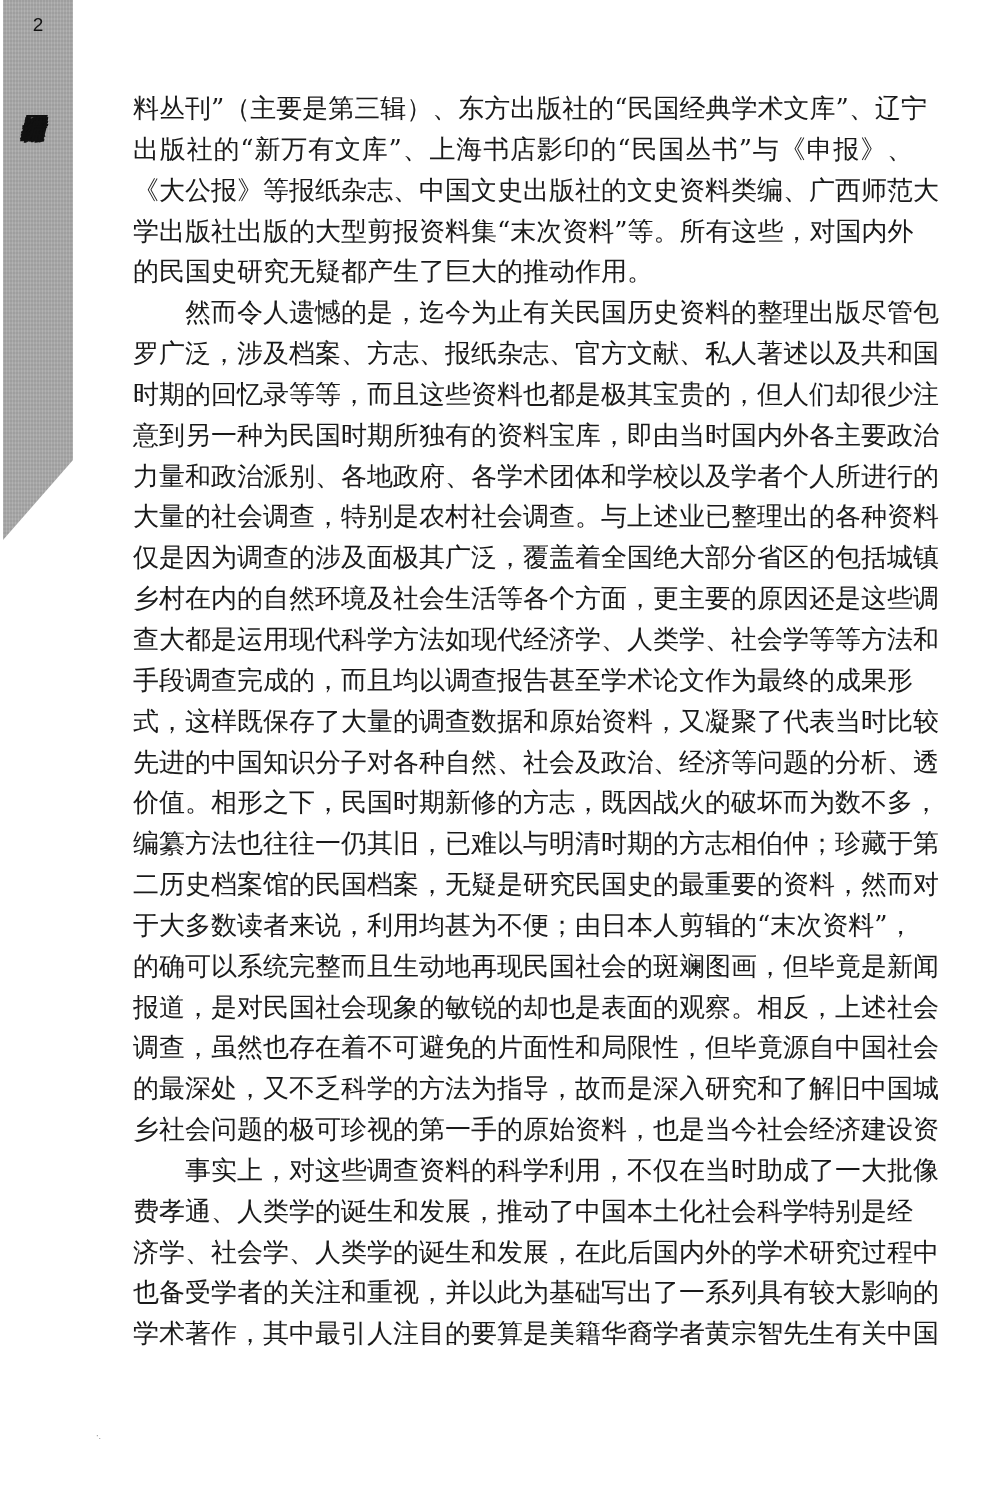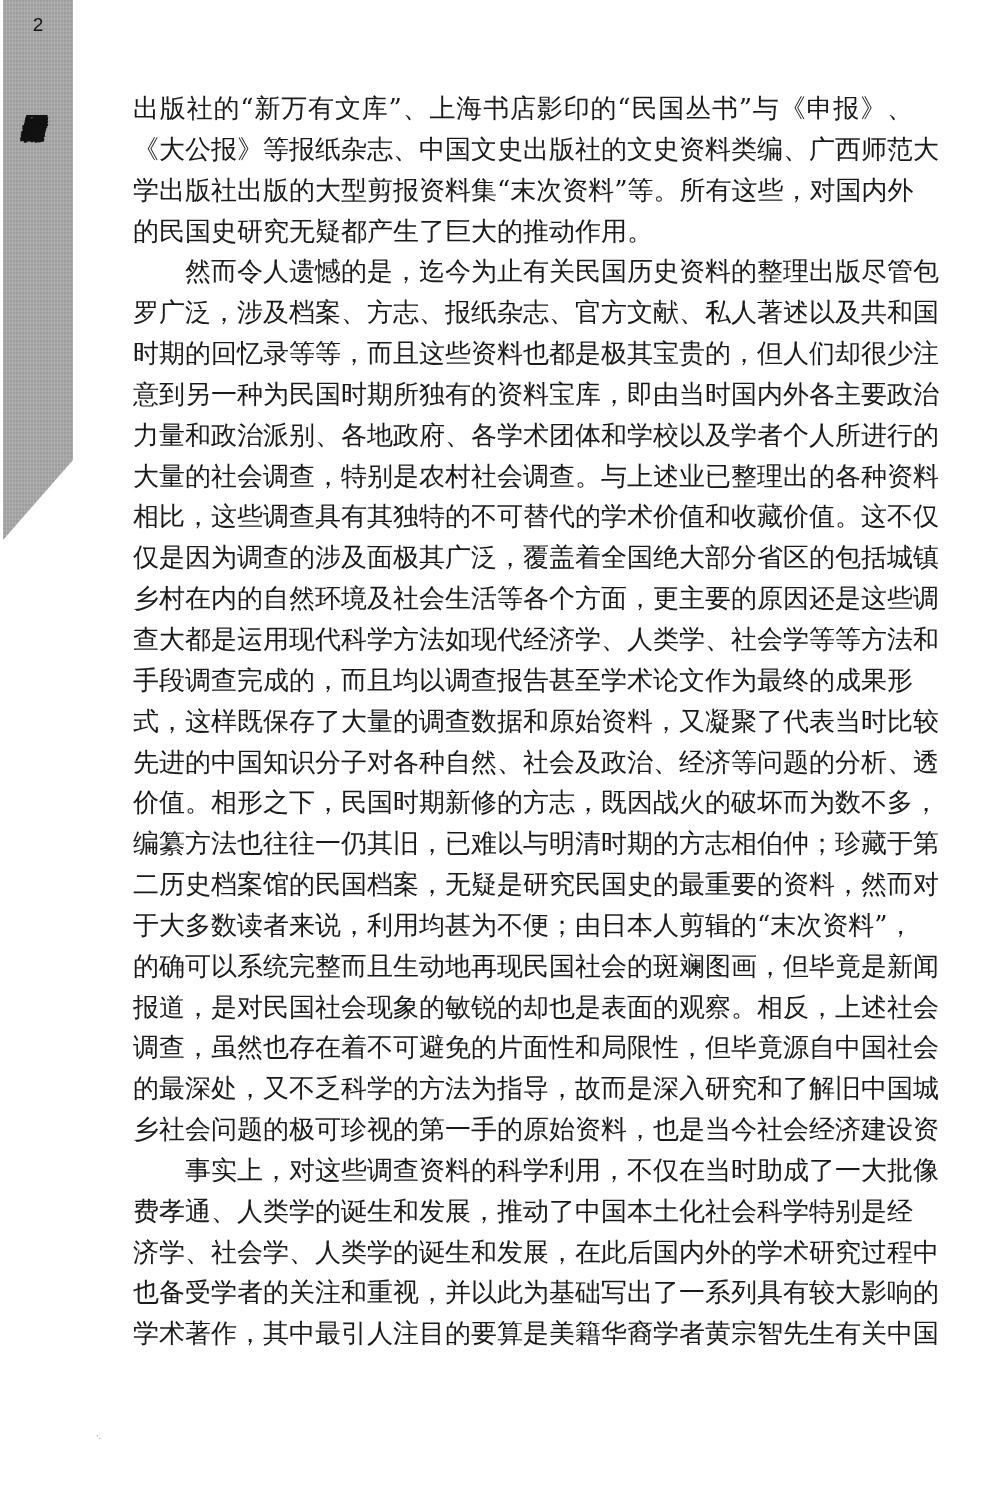--- a/index.html
+++ b/index.html
@@ -76,31 +76,31 @@
   }
 </style>
 </head>
 <body>
 
 <div class="side-band"></div>
 <div class="page-number">2</div>
 <div class="series-title">民国时期社会调查丛编</div>
 
 <div class="content" id="content">
+    <div class="line">料丛刊”（主要是第三辑）、东方出版社的“民国经典学术文库”、辽宁</div>
     <div class="line">出版社的“新万有文库”、上海书店影印的“民国丛书”与《申报》、</div>
     <div class="line">《大公报》等报纸杂志、中国文史出版社的文史资料类编、广西师范大</div>
     <div class="line">学出版社出版的大型剪报资料集“末次资料”等。所有这些，对国内外</div>
     <div class="line last">的民国史研究无疑都产生了巨大的推动作用。</div>
     <div class="line indent">然而令人遗憾的是，迄今为止有关民国历史资料的整理出版尽管包</div>
     <div class="line">罗广泛，涉及档案、方志、报纸杂志、官方文献、私人著述以及共和国</div>
     <div class="line">时期的回忆录等等，而且这些资料也都是极其宝贵的，但人们却很少注</div>
     <div class="line">意到另一种为民国时期所独有的资料宝库，即由当时国内外各主要政治</div>
     <div class="line">力量和政治派别、各地政府、各学术团体和学校以及学者个人所进行的</div>
     <div class="line">大量的社会调查，特别是农村社会调查。与上述业已整理出的各种资料</div>
-    <div class="line">相比，这些调查具有其独特的不可替代的学术价值和收藏价值。这不仅</div>
     <div class="line">仅是因为调查的涉及面极其广泛，覆盖着全国绝大部分省区的包括城镇</div>
     <div class="line">乡村在内的自然环境及社会生活等各个方面，更主要的原因还是这些调</div>
     <div class="line">查大都是运用现代科学方法如现代经济学、人类学、社会学等等方法和</div>
     <div class="line">手段调查完成的，而且均以调查报告甚至学术论文作为最终的成果形</div>
     <div class="line">式，这样既保存了大量的调查数据和原始资料，又凝聚了代表当时比较</div>
     <div class="line">先进的中国知识分子对各种自然、社会及政治、经济等问题的分析、透</div>
     <div class="line">价值。相形之下，民国时期新修的方志，既因战火的破坏而为数不多，</div>
     <div class="line">编纂方法也往往一仍其旧，已难以与明清时期的方志相伯仲；珍藏于第</div>
     <div class="line">二历史档案馆的民国档案，无疑是研究民国史的最重要的资料，然而对</div>
     <div class="line">于大多数读者来说，利用均甚为不便；由日本人剪辑的“末次资料”，</div>

